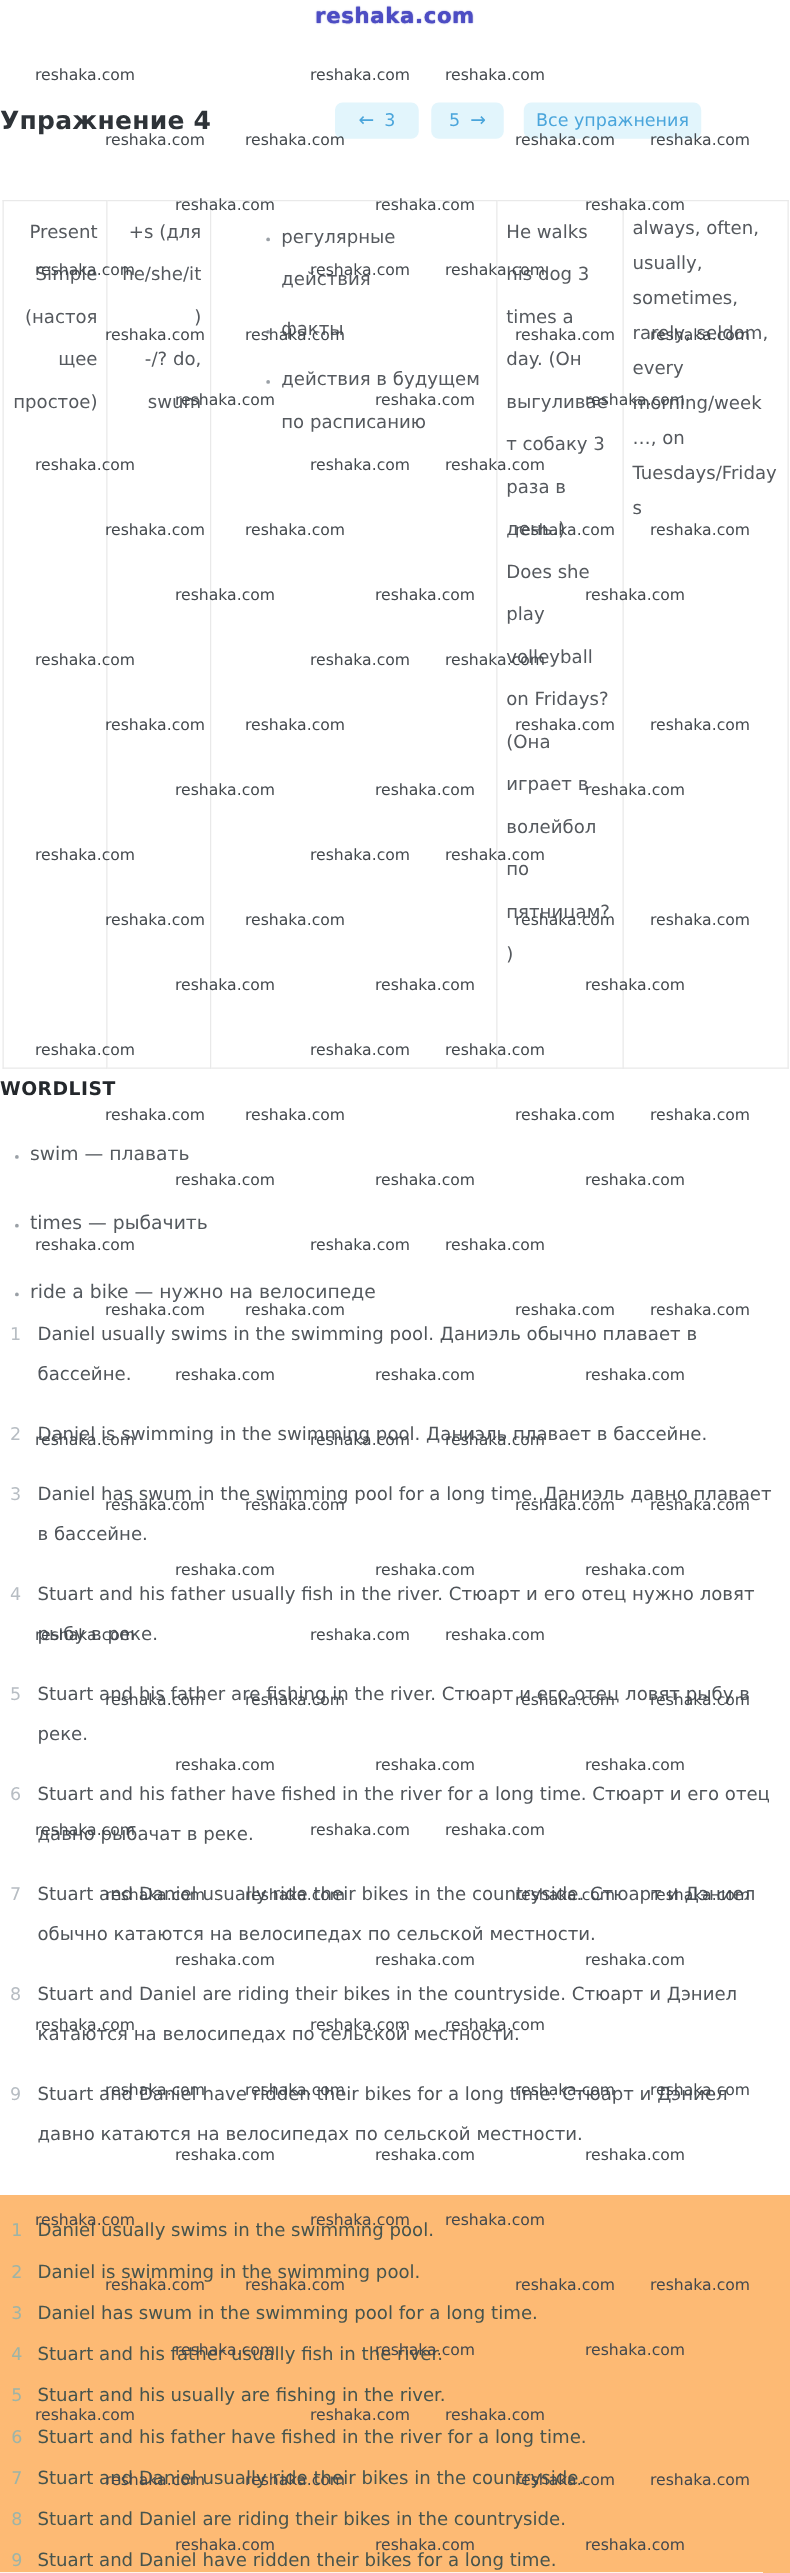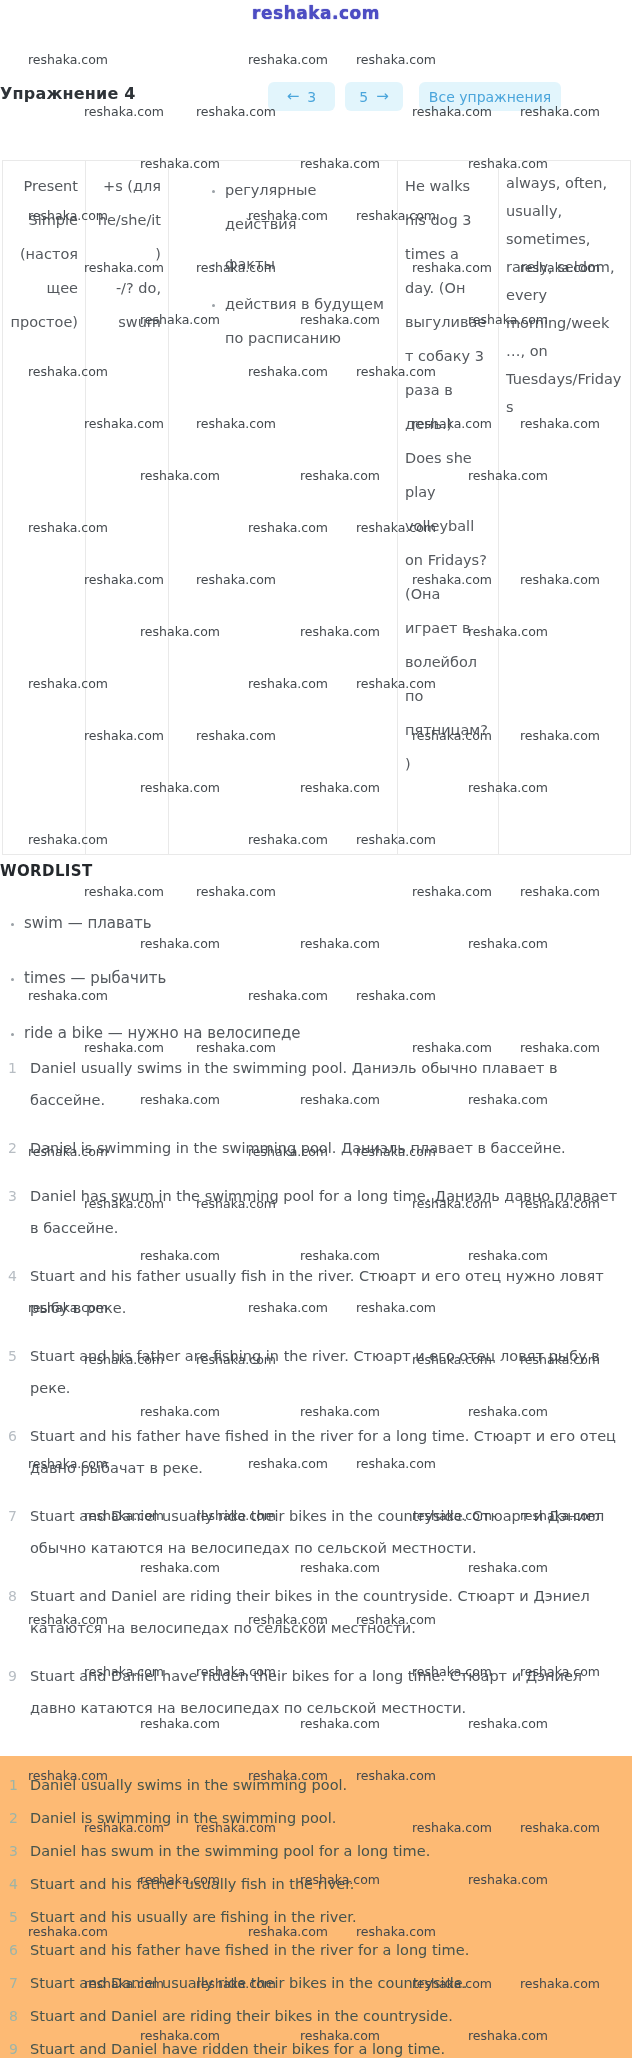--- a/index.html
+++ b/index.html
@@ -11,21 +11,21 @@
   .wm-layer{position:absolute;inset:0;z-index:6;pointer-events:none;}
   .wm{position:absolute;font-size:12.5px;color:#43484d;white-space:nowrap;}
   .top-logo{
     position:absolute;top:3px;left:0;width:100%;text-align:center;z-index:2;
     font-size:17px;font-weight:bold;letter-spacing:.5px;color:#4d4dc4;
     text-shadow:0 0 1px #2626a8;
   }
   .intro{position:absolute;top:26px;left:2px;width:622px;font-size:15px;line-height:30px;color:#54595e;margin:0;}
   
   .header{position:absolute;top:80px;left:0;width:632px;height:34px;}
-  .title{position:absolute;left:0;top:4px;margin:0;font-size:16px;font-weight:bold;color:#2e3338;letter-spacing:.2px;}
+  .title{position:absolute;left:0;top:4px;margin:0;font-size:20px;font-weight:bold;color:#2e3338;letter-spacing:.2px;}
   .btn{
     position:absolute;top:2px;height:29px;background:#e2f5fc;color:#4aa5db;
     font-family:inherit;font-size:14px;border:none;border-radius:6px;cursor:pointer;
     display:flex;align-items:center;justify-content:center;gap:8px;box-sizing:border-box;
   }
   .btn-prev{left:268px;width:67px;}
   .btn-next{left:345px;width:58px;}
   .btn-all{left:419px;width:142px;}
   .arrow{font-size:15px;line-height:1;}
   

